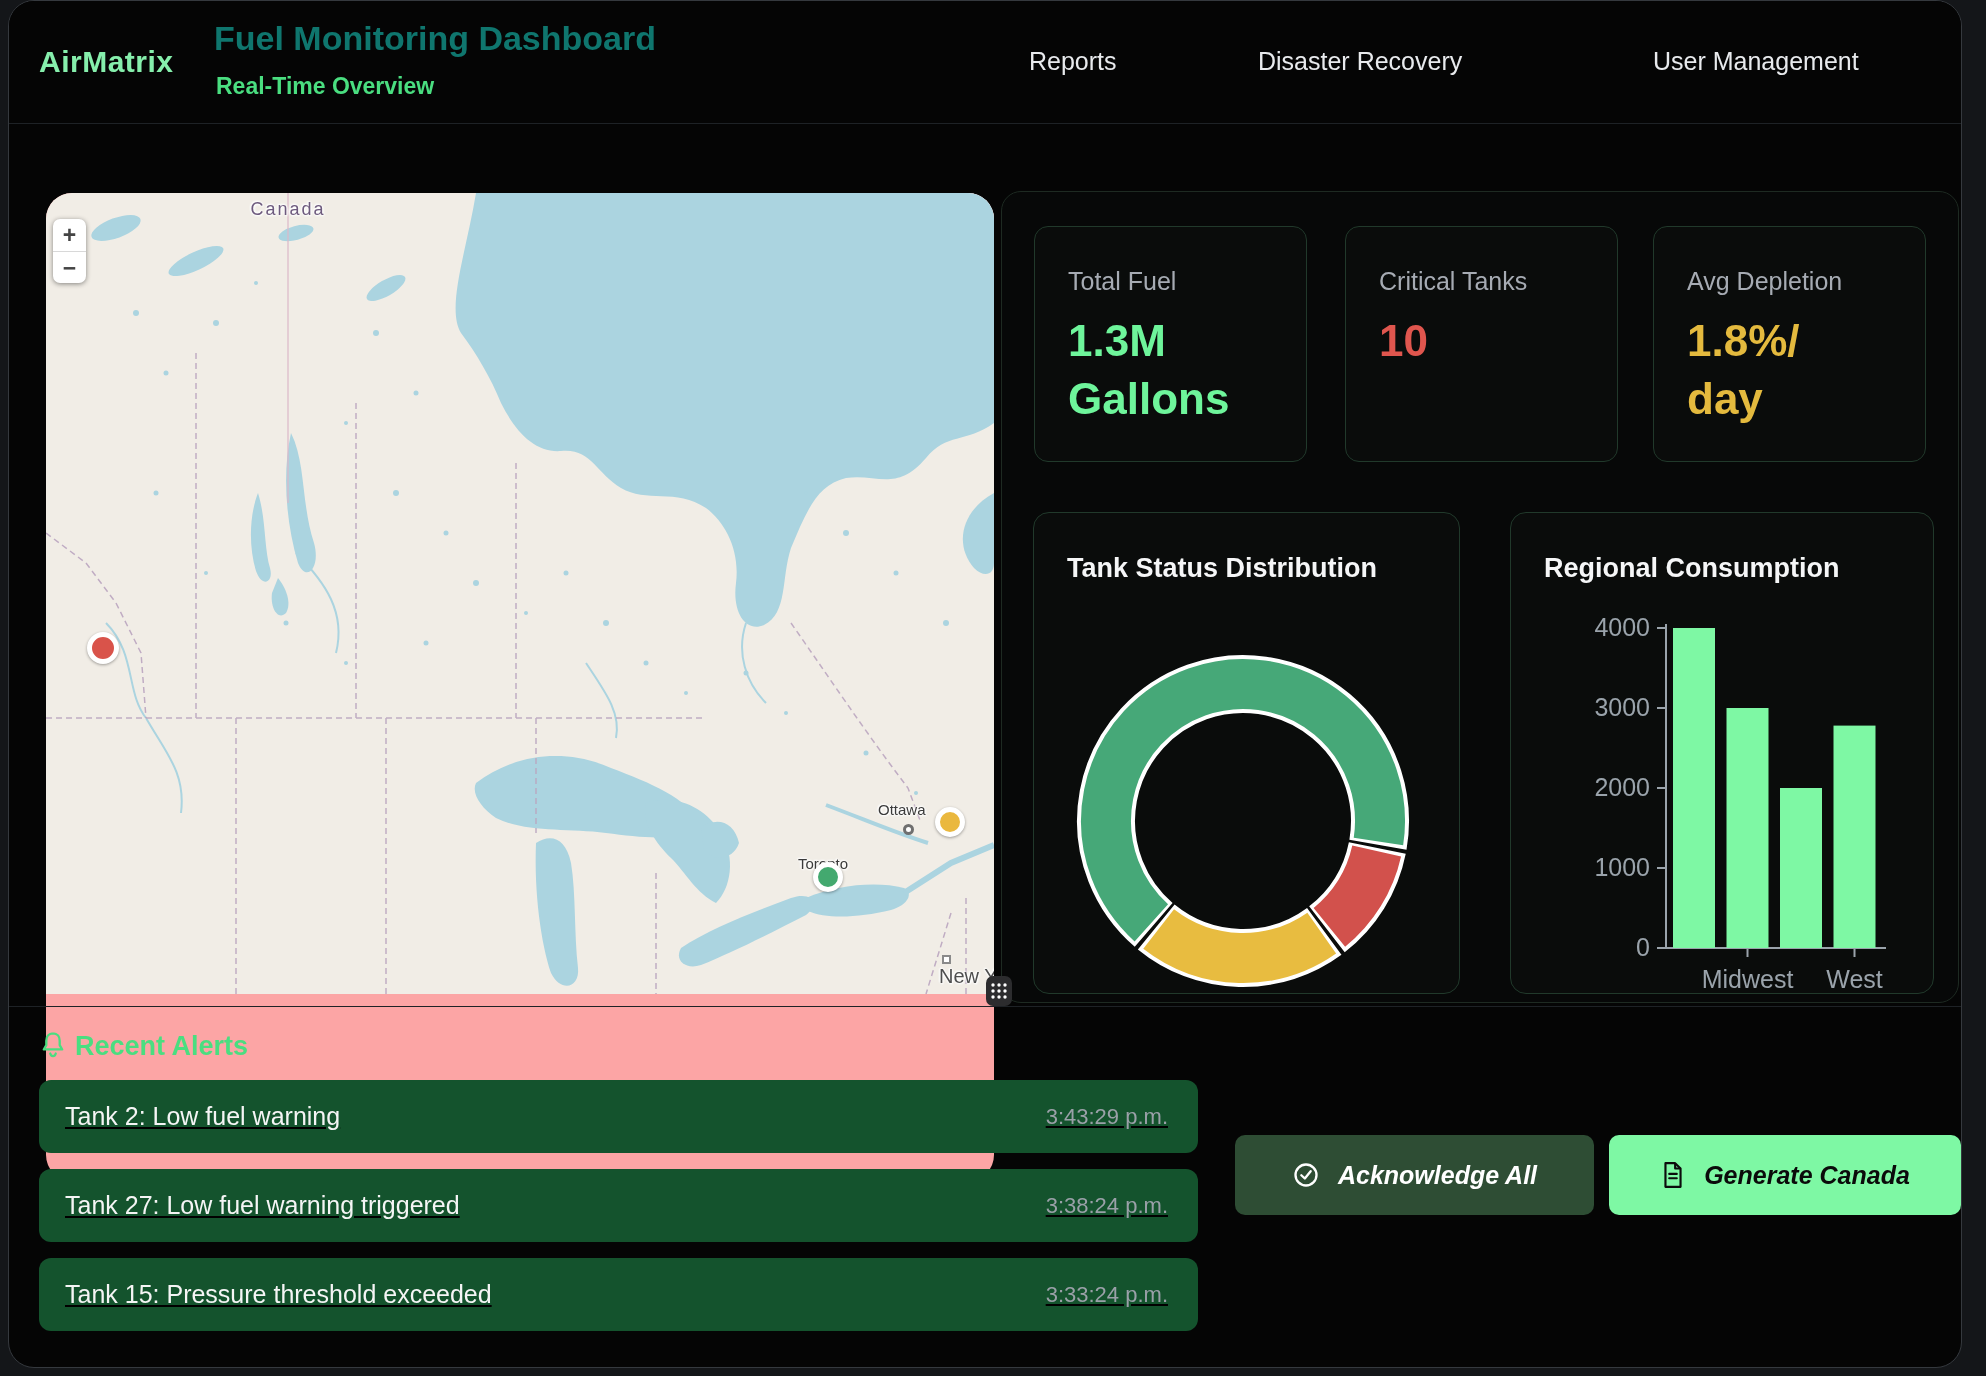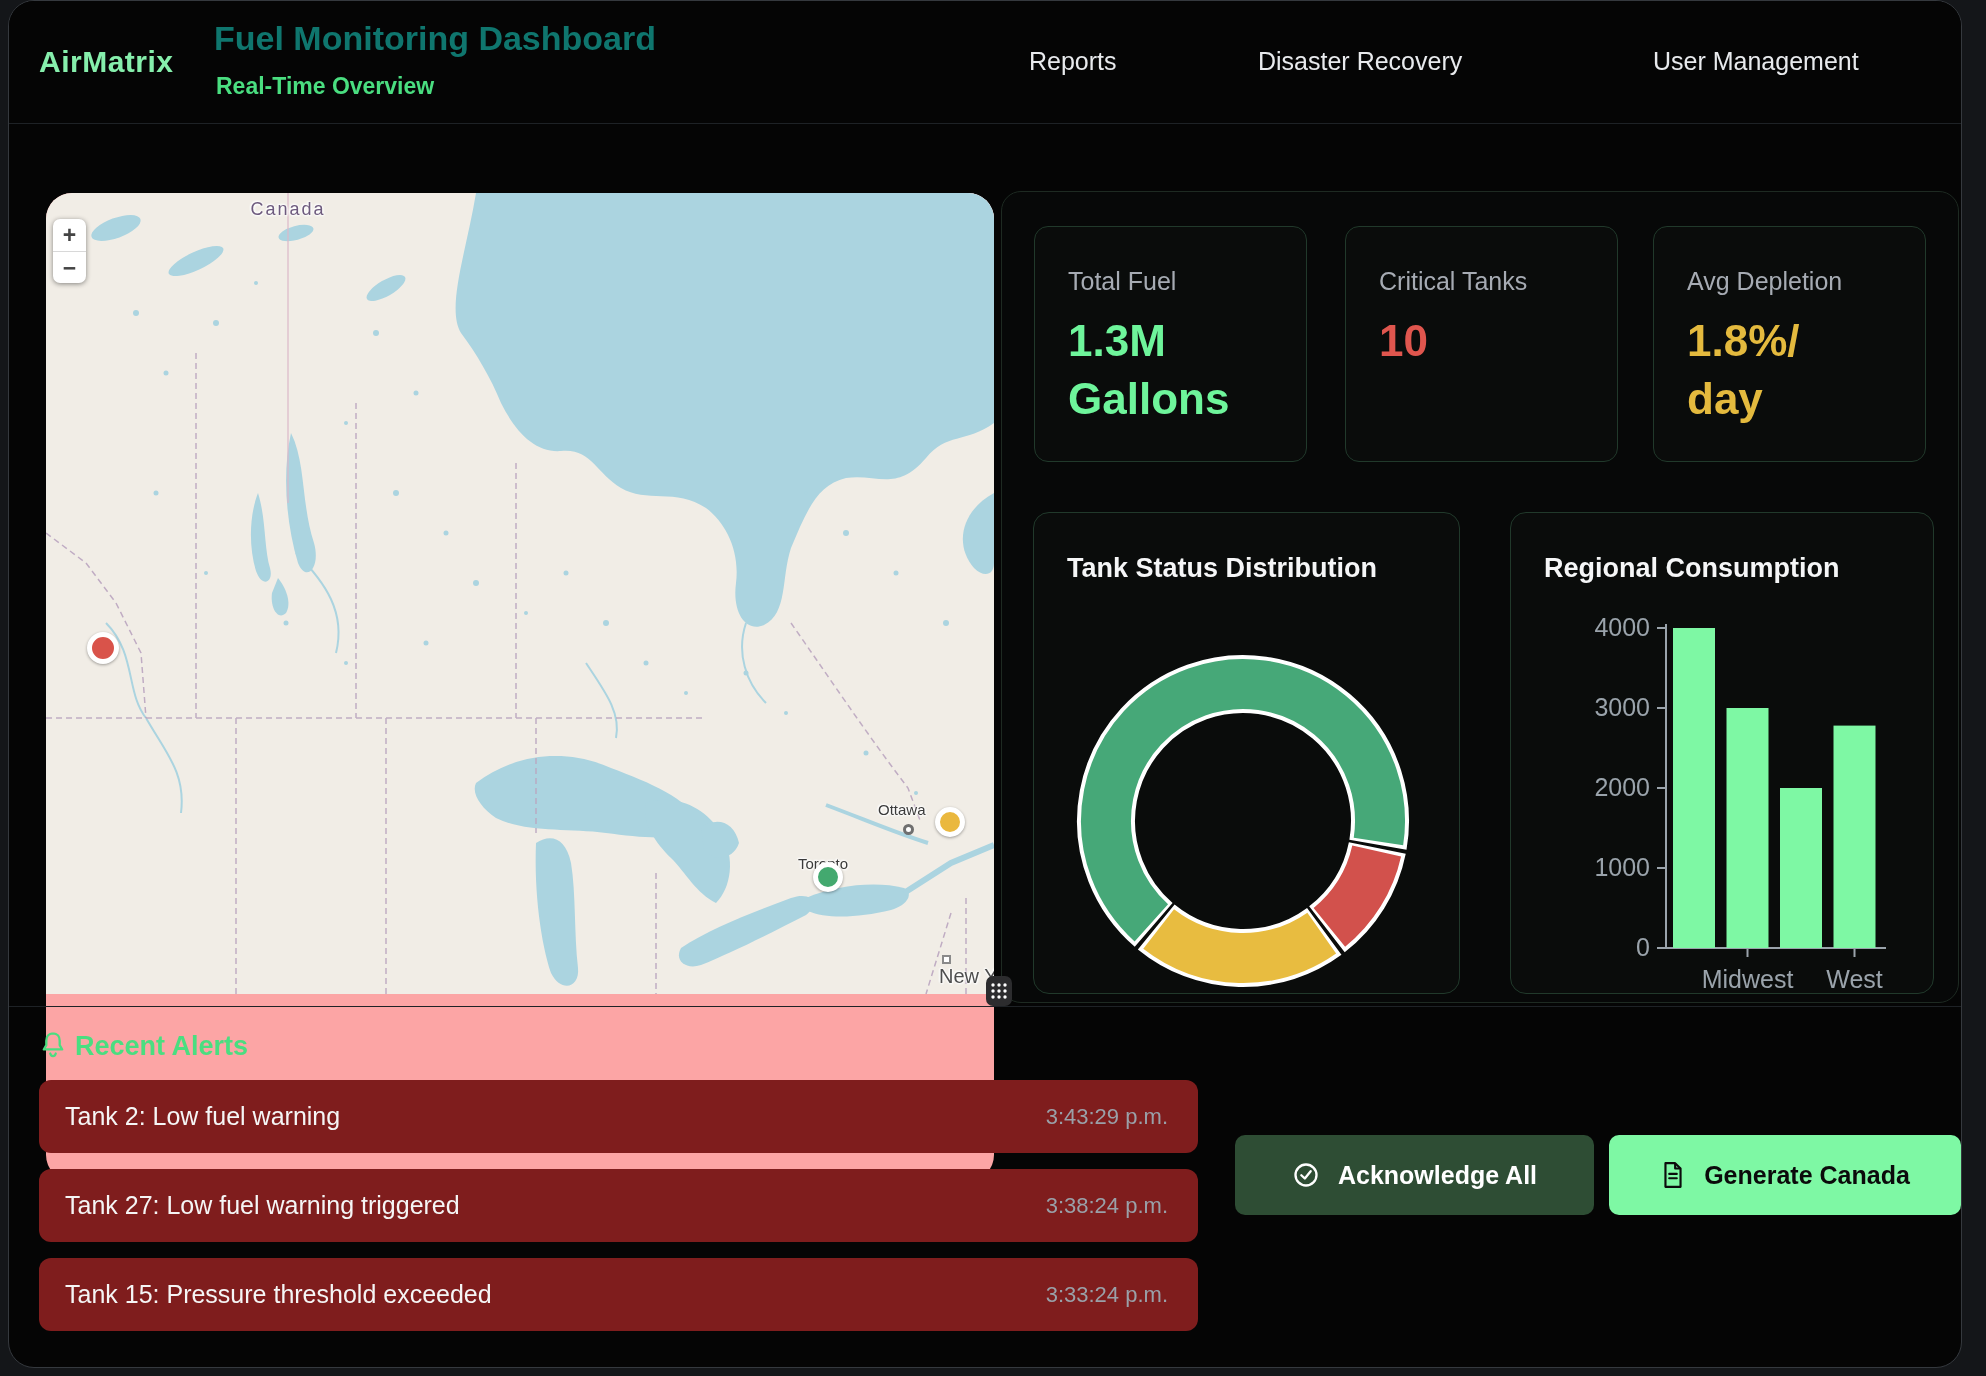--- a/index.html
+++ b/index.html
@@ -50,27 +50,27 @@
   .chart-card { position:absolute; top:320px; height:482px; background:#0a0c0b; border:1px solid #21392b;
                 border-radius:16px; overflow:hidden; }
   .cc1 { left:31px; width:427px; } .cc2 { left:508px; width:424px; }
   .chart-title { position:absolute; left:33px; top:40px; font-size:27px; font-weight:700; color:#f5f6f7; }
   .chart-card svg { position:absolute; left:0; top:0; font-family:inherit; }
 
   
   .alerts-divider { position:absolute; left:0; top:1005px; width:100%; height:1px; background:#1e2226; }
   .alerts-title { position:absolute; left:66px; top:1030px; font-size:27px; font-weight:700; color:#4ade80; }
   .bell { position:absolute; left:30px; top:1030px; }
-  .alert-row { position:absolute; left:30px; width:1159px; height:73px; background:#7f1d1d; border-radius:12px;
-               display:flex; align-items:center; padding:0 30px 0 26px; }
+  .alert-row { position:absolute; left:30px; width:1159px; height:73px; background:#14532d; border-radius:12px;
+               display:flex; align-items:center; padding:0 30px 0 26px;text-decoration:underline; }
   .ar1{ top:1079px; } .ar2{ top:1168px; } .ar3{ top:1257px; }
   .alert-msg { font-size:25px; color:#f5f5f5; }
   .alert-time { margin-left:auto; font-size:22px; color:#9aa0a8; }
   .btn { position:absolute; top:1134px; height:80px; border-radius:10px; display:flex; align-items:center;
-         justify-content:center; gap:18px; font-size:25px; font-weight:700; cursor:pointer; }
+         justify-content:center; gap:18px; font-size:25px; font-weight:700; cursor:pointer;font-style:italic; }
   .btn-ack { left:1226px; width:359px; background:#2e4d34; color:#fff; }
   .btn-gen { left:1600px; width:352px; background:#7ef8a4; color:#0b0b0b; }
 </style>
 </head>
 <body>
 
 <div class="page">
   <div class="shell">
 
     <div class="header">

